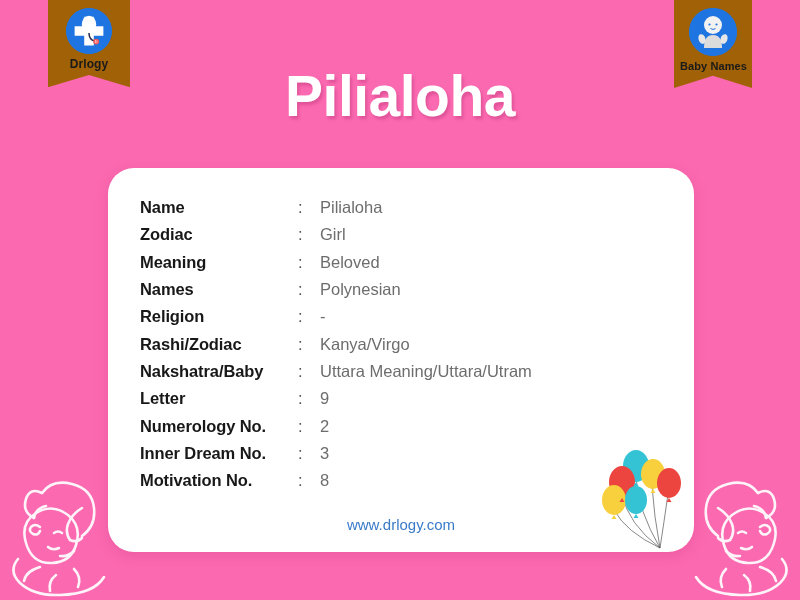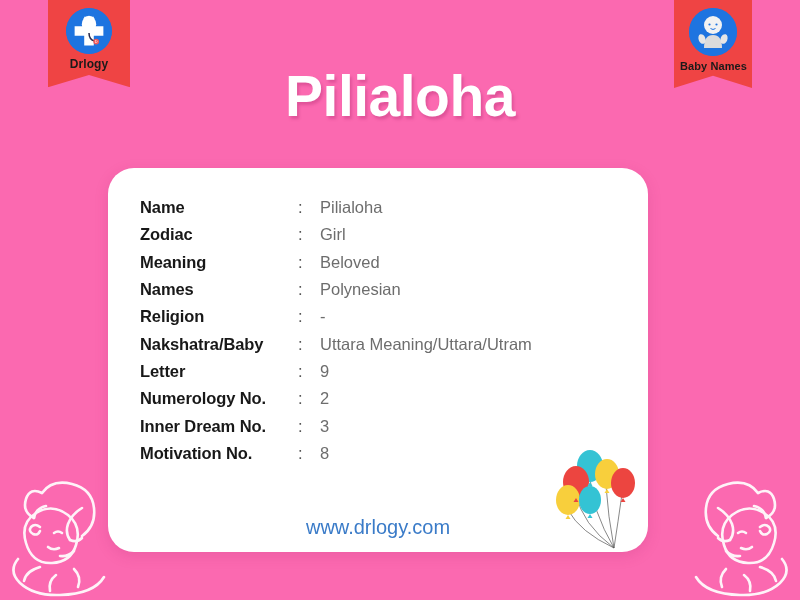--- a/index.html
+++ b/index.html
@@ -22,21 +22,21 @@
     opacity:0.92;
   }
   .corner-art.left  { left:-4px; }
   .corner-art.right { right:-4px; transform:scaleX(-1); }
 
   
   .badge {
     position:absolute;
     top:0;
     width:82px;
-    background:#ef4444;
+    background:#a16207;
     padding:8px 6px 16px 6px;
     text-align:center;
     filter:drop-shadow(0 3px 4px rgba(0,0,0,0.22));
     -webkit-clip-path: polygon(0 0, 100% 0, 100% 100%, 50% 86%, 0 100%);
     clip-path: polygon(0 0, 100% 0, 100% 100%, 50% 86%, 0 100%);
   }
   .badge.left  { left:48px; }
   .badge.right { right:48px; width:78px; }
 
   .badge-icon {
@@ -69,21 +69,21 @@
     color:#ffffff;
     letter-spacing:-0.5px;
     text-shadow:2px 3px 3px rgba(190,55,125,0.45);
   }
 
   
   .card {
     position:absolute;
     left:108px;
     top:168px;
-    width:540px;
+    width:586px;
     height:384px;
     background:#ffffff;
     border-radius:26px;
     box-shadow:0 4px 14px rgba(170,40,105,0.18);
     overflow:hidden;
   }
 
   .info-table {
     position:absolute;
     left:32px;
@@ -111,21 +111,21 @@
   td.val {
     color:#6d6d6d;
     font-weight:normal;
   }
 
   .site-url {
     position:absolute;
     left:0; right:0;
     top:348px;
     text-align:center;
-    font-size:20px;
+    font-size:15px;
     color:#3a7bc8;
   }
 
   .balloons {
     position:absolute;
     right:2px;
     bottom:-6px;
     width:96px;
     height:118px;
   }
@@ -220,20 +220,25 @@
       </tr>
       <tr>
         <td class="lbl">Names</td>
         <td class="sep">:</td>
         <td class="val">Polynesian</td>
       </tr>
       <tr>
         <td class="lbl">Religion</td>
         <td class="sep">:</td>
         <td class="val">-</td>
+      </tr>
+      <tr>
+        <td class="lbl">Rashi/Zodiac</td>
+        <td class="sep">:</td>
+        <td class="val">Kanya/Virgo</td>
       </tr>
       <tr>
         <td class="lbl">Nakshatra/Baby</td>
         <td class="sep">:</td>
         <td class="val">Uttara Meaning/Uttara/Utram</td>
       </tr>
       <tr>
         <td class="lbl">Letter</td>
         <td class="sep">:</td>
         <td class="val">9</td>

